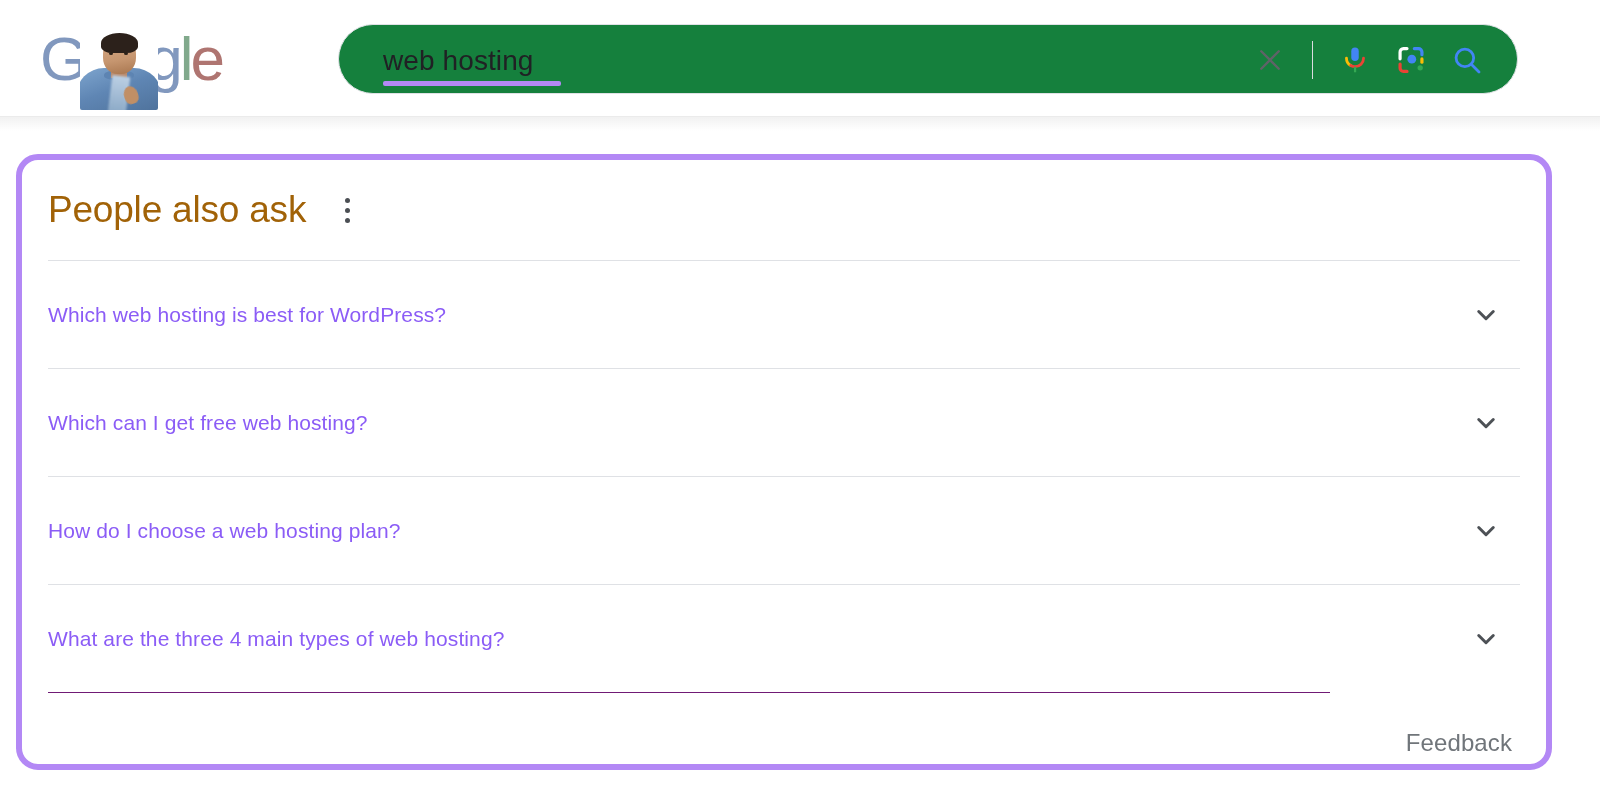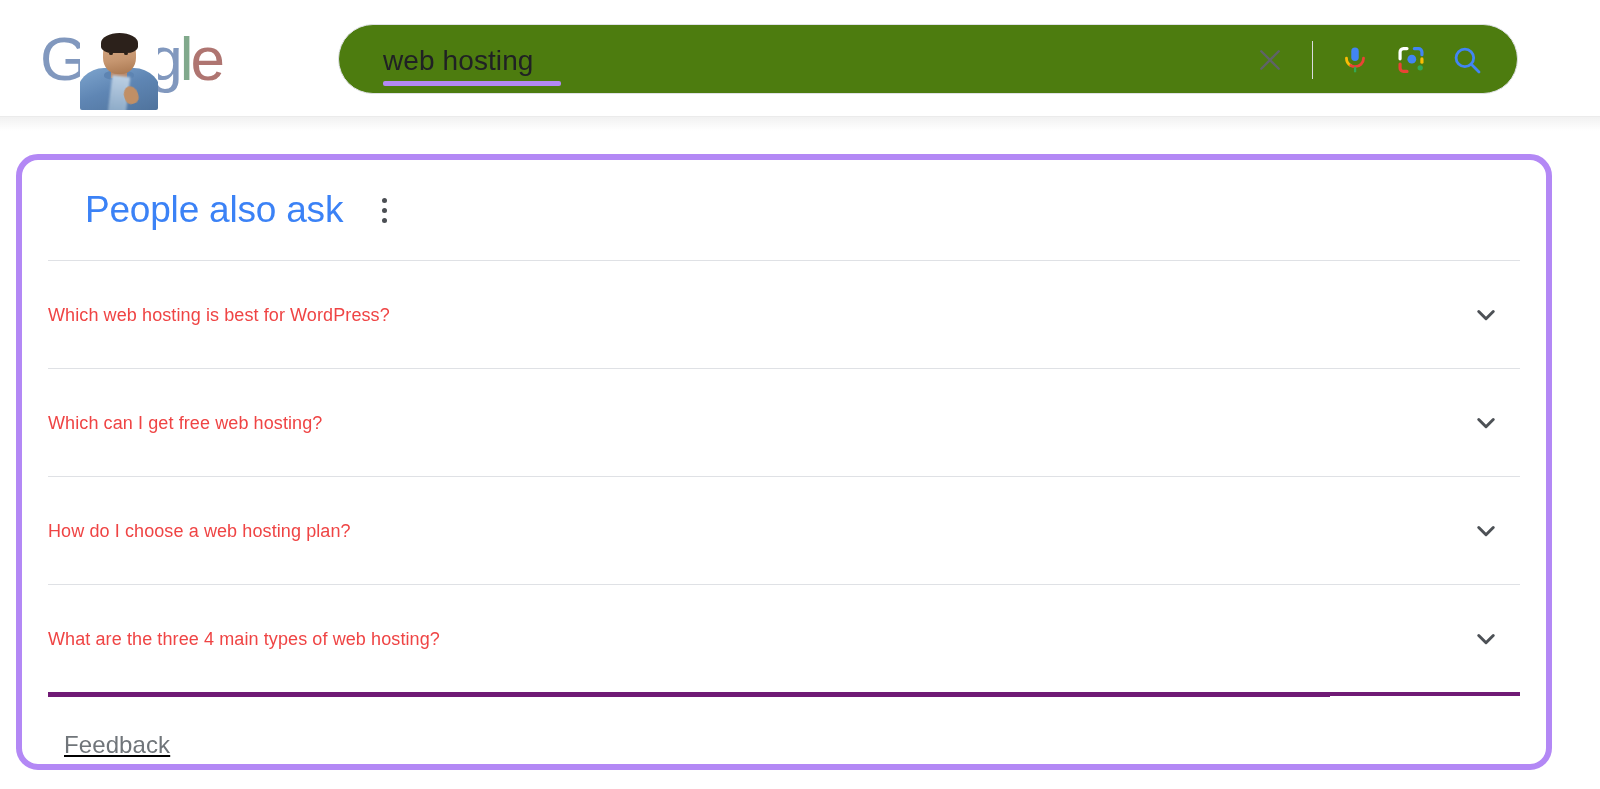--- a/index.html
+++ b/index.html
@@ -135,21 +135,21 @@
 
   
   .searchbar {
     position: absolute;
     left: 338px;
     top: 24px;
     width: 1180px;
     height: 70px;
     border: 1px solid #dfe1e5;
     border-radius: 36px;
-    background: #4d7c0f;
+    background: #15803d;
   }
   .search-text-wrap {
     position: absolute;
     left: 44px;
     top: 16px;
     height: 40px;
     display: flex;
     align-items: center;
   }
   .search-text {
@@ -217,24 +217,23 @@
 
   .paa-header {
     display: flex;
     align-items: center;
     height: 100px;
     padding-left: 0;
   }
   .paa-title {
     font-size: 37px;
     font-weight: 400;
-    color: #3b82f6;
+    color: #a16207;
     letter-spacing: -0.2px;
     line-height: 44px;
-    margin-left: 37px;
   }
   .kebab {
     margin-left: 28px;
     width: 26px;
     height: 40px;
     display: flex;
     flex-direction: column;
     align-items: center;
     justify-content: center;
     gap: 5px;
@@ -254,42 +253,42 @@
   .paa-row {
     position: relative;
     height: 108px;
     display: flex;
     align-items: center;
     justify-content: space-between;
     border-top: 1px solid #dfe1e5;
     cursor: pointer;
   }
   .paa-q {
-    font-size: 18px;
-    color: #ef4444;
+    font-size: 21px;
+    color: #8b5cf6;
     letter-spacing: 0.1px;
     line-height: 34px;
   }
   .chev {
     width: 44px;
     height: 44px;
     display: flex;
     align-items: center;
     justify-content: center;
     margin-right: 12px;
     cursor: pointer;
   }
 
   .paa-footer {
     position: relative;
     height: 76px;
     display: flex;
     align-items: center;
-    border-top: 5px solid #701a75;
-    text-decoration: underline;
+    justify-content: flex-end;
+    border-top: 1px solid #701a75;
   }
   .feedback {
     font-size: 24px;
     color: #70757a;
     letter-spacing: 0.1px;
     cursor: pointer;
     background: #ffffff;
     padding-left: 16px;
     margin-right: 8px;
     position: relative;

